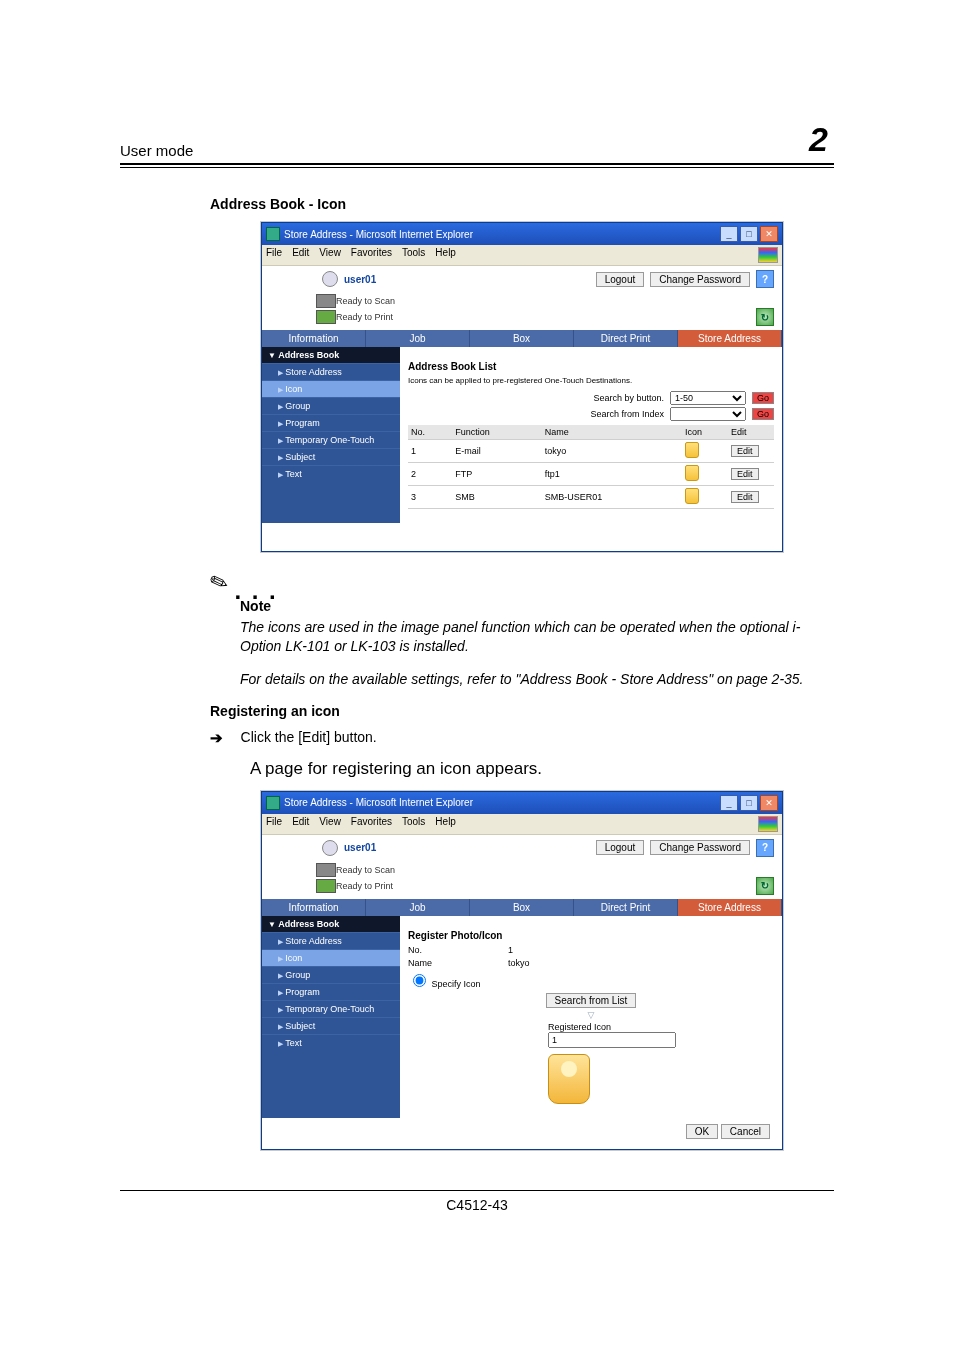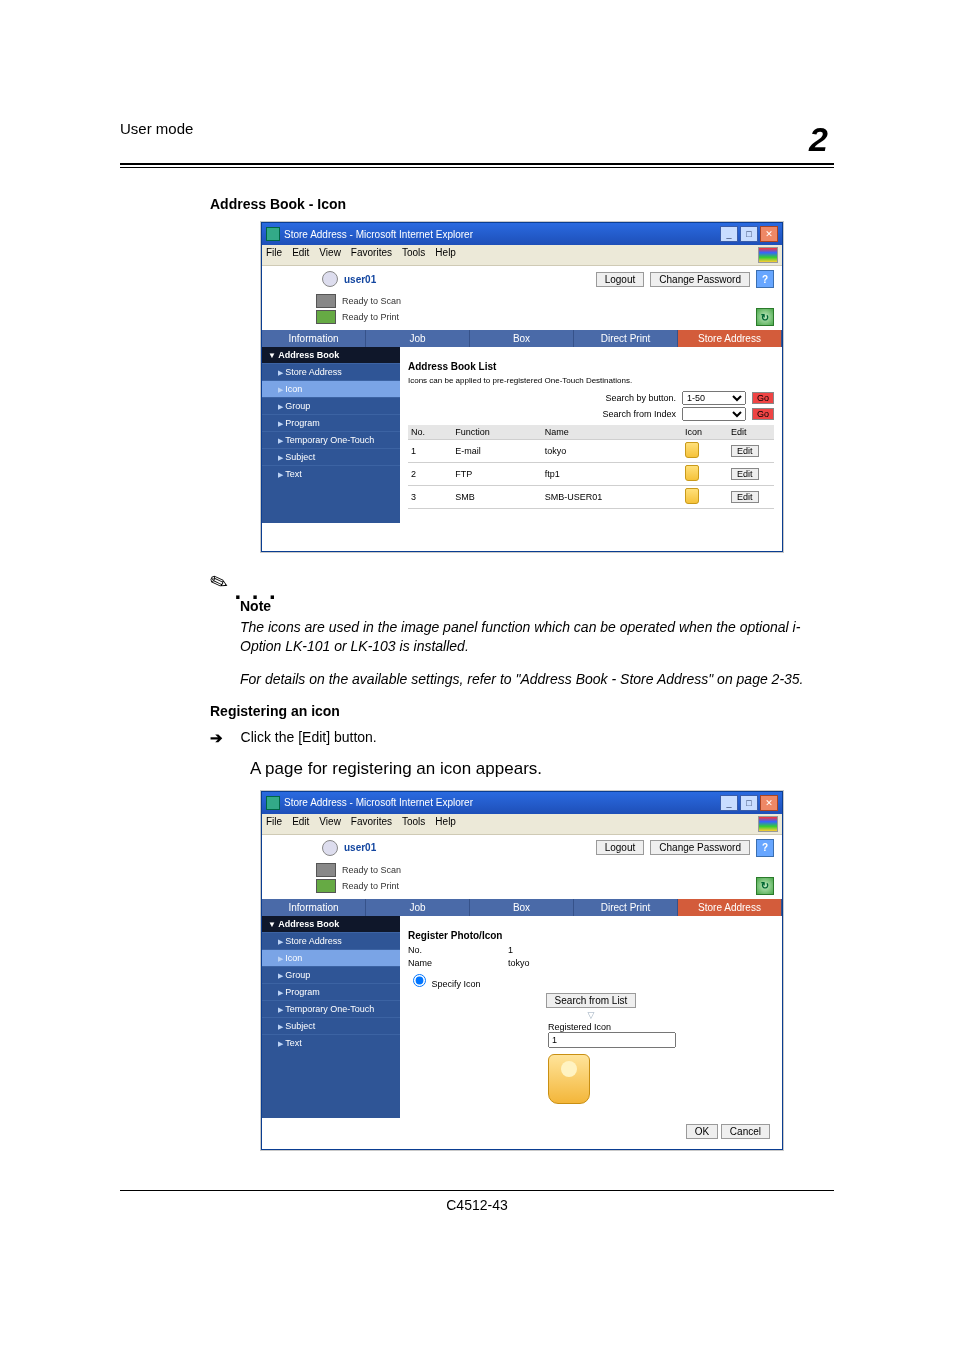--- a/index.html
+++ b/index.html
@@ -12,20 +12,21 @@
   .page {
     width: 954px;
     min-height: 1350px;
     margin: 0 auto;
     padding: 120px 120px 0 120px;
     box-sizing: border-box;
     position: relative;
   }
   .running-head {
     display: flex;
+    align-items: flex-end;
     margin-bottom: 4px;
   }
   .running-head .title {
     font-size: 15px;
   }
   .running-head .spacer { flex: 1; }
   .chapnum {
     font-size: 34px;
     font-weight: bold;
     font-style: italic;
@@ -123,21 +124,21 @@
   .pc-user-icon { width:14px; height:14px; border:1px solid #888; border-radius:50%; background:#dde; display:inline-block;}
   .pc-user { color:#1346a0; font-weight:bold; }
   .pc-top .sp { flex:1; }
   .pc-btn {
     background:#efefef; border:1px solid #9a9a9a; padding:1px 8px; font-size:10px; cursor:pointer;
   }
   .pc-help { width:16px; height:16px; background:#67a6ff; color:#fff; border:1px solid #3b6fb0; display:flex;align-items:center;justify-content:center;font-weight:bold;}
   .pc-status {
     padding:2px 8px 6px 54px; display:flex; flex-direction:column; gap:2px; position:relative;
   }
-  .pc-status .row { display:flex; align-items:center; gap:6px; font-size:9px; color:#333;}
+  .pc-status .row { display:flex; align-items:center; font-size:9px; color:#333;}
   .stat-icon { width:18px; height:12px; border:1px solid #555; background:#888; display:inline-block;}
   .stat-icon.pr { background:#6a4; }
   .refresh-icon {
     position:absolute; right:8px; bottom:4px; width:16px; height:16px; border:1px solid #2a7a2a;
     background:radial-gradient(#bfe8bf,#4aa84a); display:flex;align-items:center;justify-content:center;color:#063;font-weight:bold;
   }
   .pc-tabs { display:flex; background:#4a6aa8; }
   .pc-tab {
     flex:1; text-align:center; padding:3px 0; color:#fff; font-size:10px; background:#4a6aa8;
     border-right:1px solid #36528a;
@@ -153,21 +154,21 @@
   .pc-side .grp-head::before { content:"▼ "; font-size:8px;}
   .pc-side .item {
     padding:3px 6px 3px 16px; border-top:1px solid #3c63a3; cursor:pointer;
   }
   .pc-side .item.sel { background:#7aa4e6; }
   .pc-side .item::before { content:"▶ "; font-size:7px; color:#bcd3f5;}
   .pc-main { flex:1; background:#fff; padding:14px 8px; font-size:9px; color:#000;}
   .pc-main h4 { margin:0 0 4px 0; font-size:10px; font-weight:bold;}
   .pc-main .desc { font-size:8px; margin-bottom:6px;}
   .search-row { display:flex; align-items:center; gap:6px; justify-content:flex-end; margin:2px 0;}
-  .search-row select { font-size:9px; width:64px;}
+  .search-row select { font-size:9px; width:76px;}
   .go-btn { border:1px solid #888; background:#ef4444; padding:0 4px; font-size:9px;}
   table.abook { width:100%; border-collapse:collapse; margin-top:4px;}
   table.abook th, table.abook td { border-bottom:1px solid #cfcfcf; padding:2px 3px; text-align:left; font-size:9px;}
   table.abook th { background:#e6e6e6; font-weight:normal;}
   .picn { width:12px; height:14px; background:linear-gradient(#ffe07a,#f5c23a); border:1px solid #c99a1a; display:inline-block; border-radius:2px 2px 3px 3px;}
   .edit-btn { border:1px solid #888; background:#efefef; padding:0 5px; font-size:9px;}
   
   .reg-main .field-row { display:flex; gap:20px; margin:3px 0;}
   .reg-main .field-row .lab { width:80px;}
   .reg-main .big-icon { width:40px; height:48px; background:linear-gradient(#ffe49a,#f3b63a); border-radius:6px 6px 10px 10px; border:1px solid #c98f12; position:relative; margin-top:6px;}

